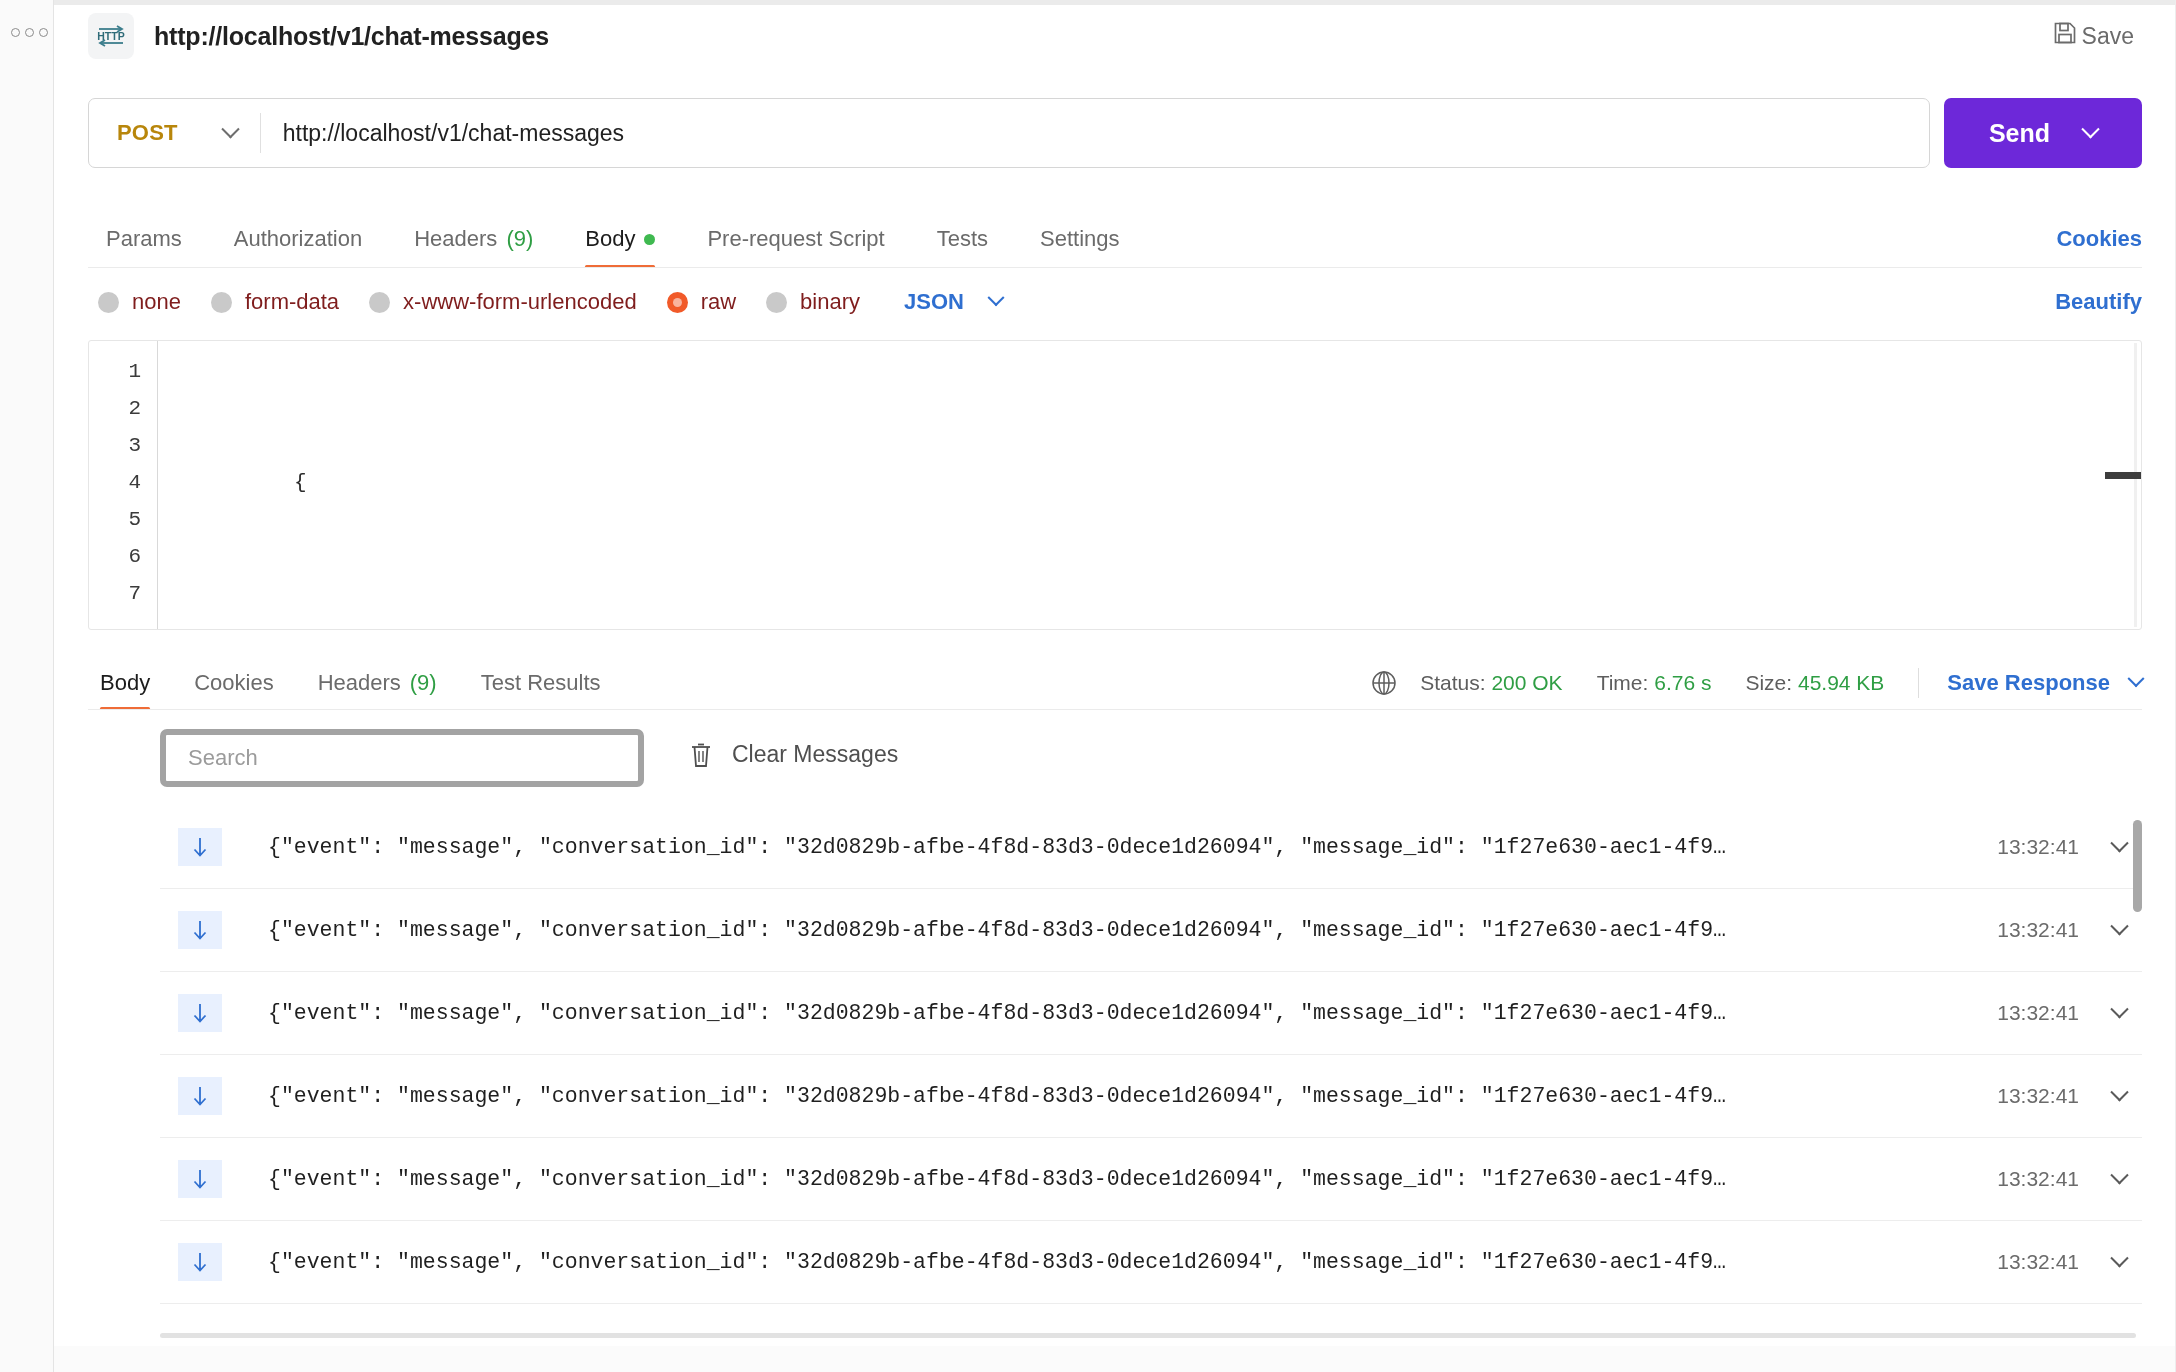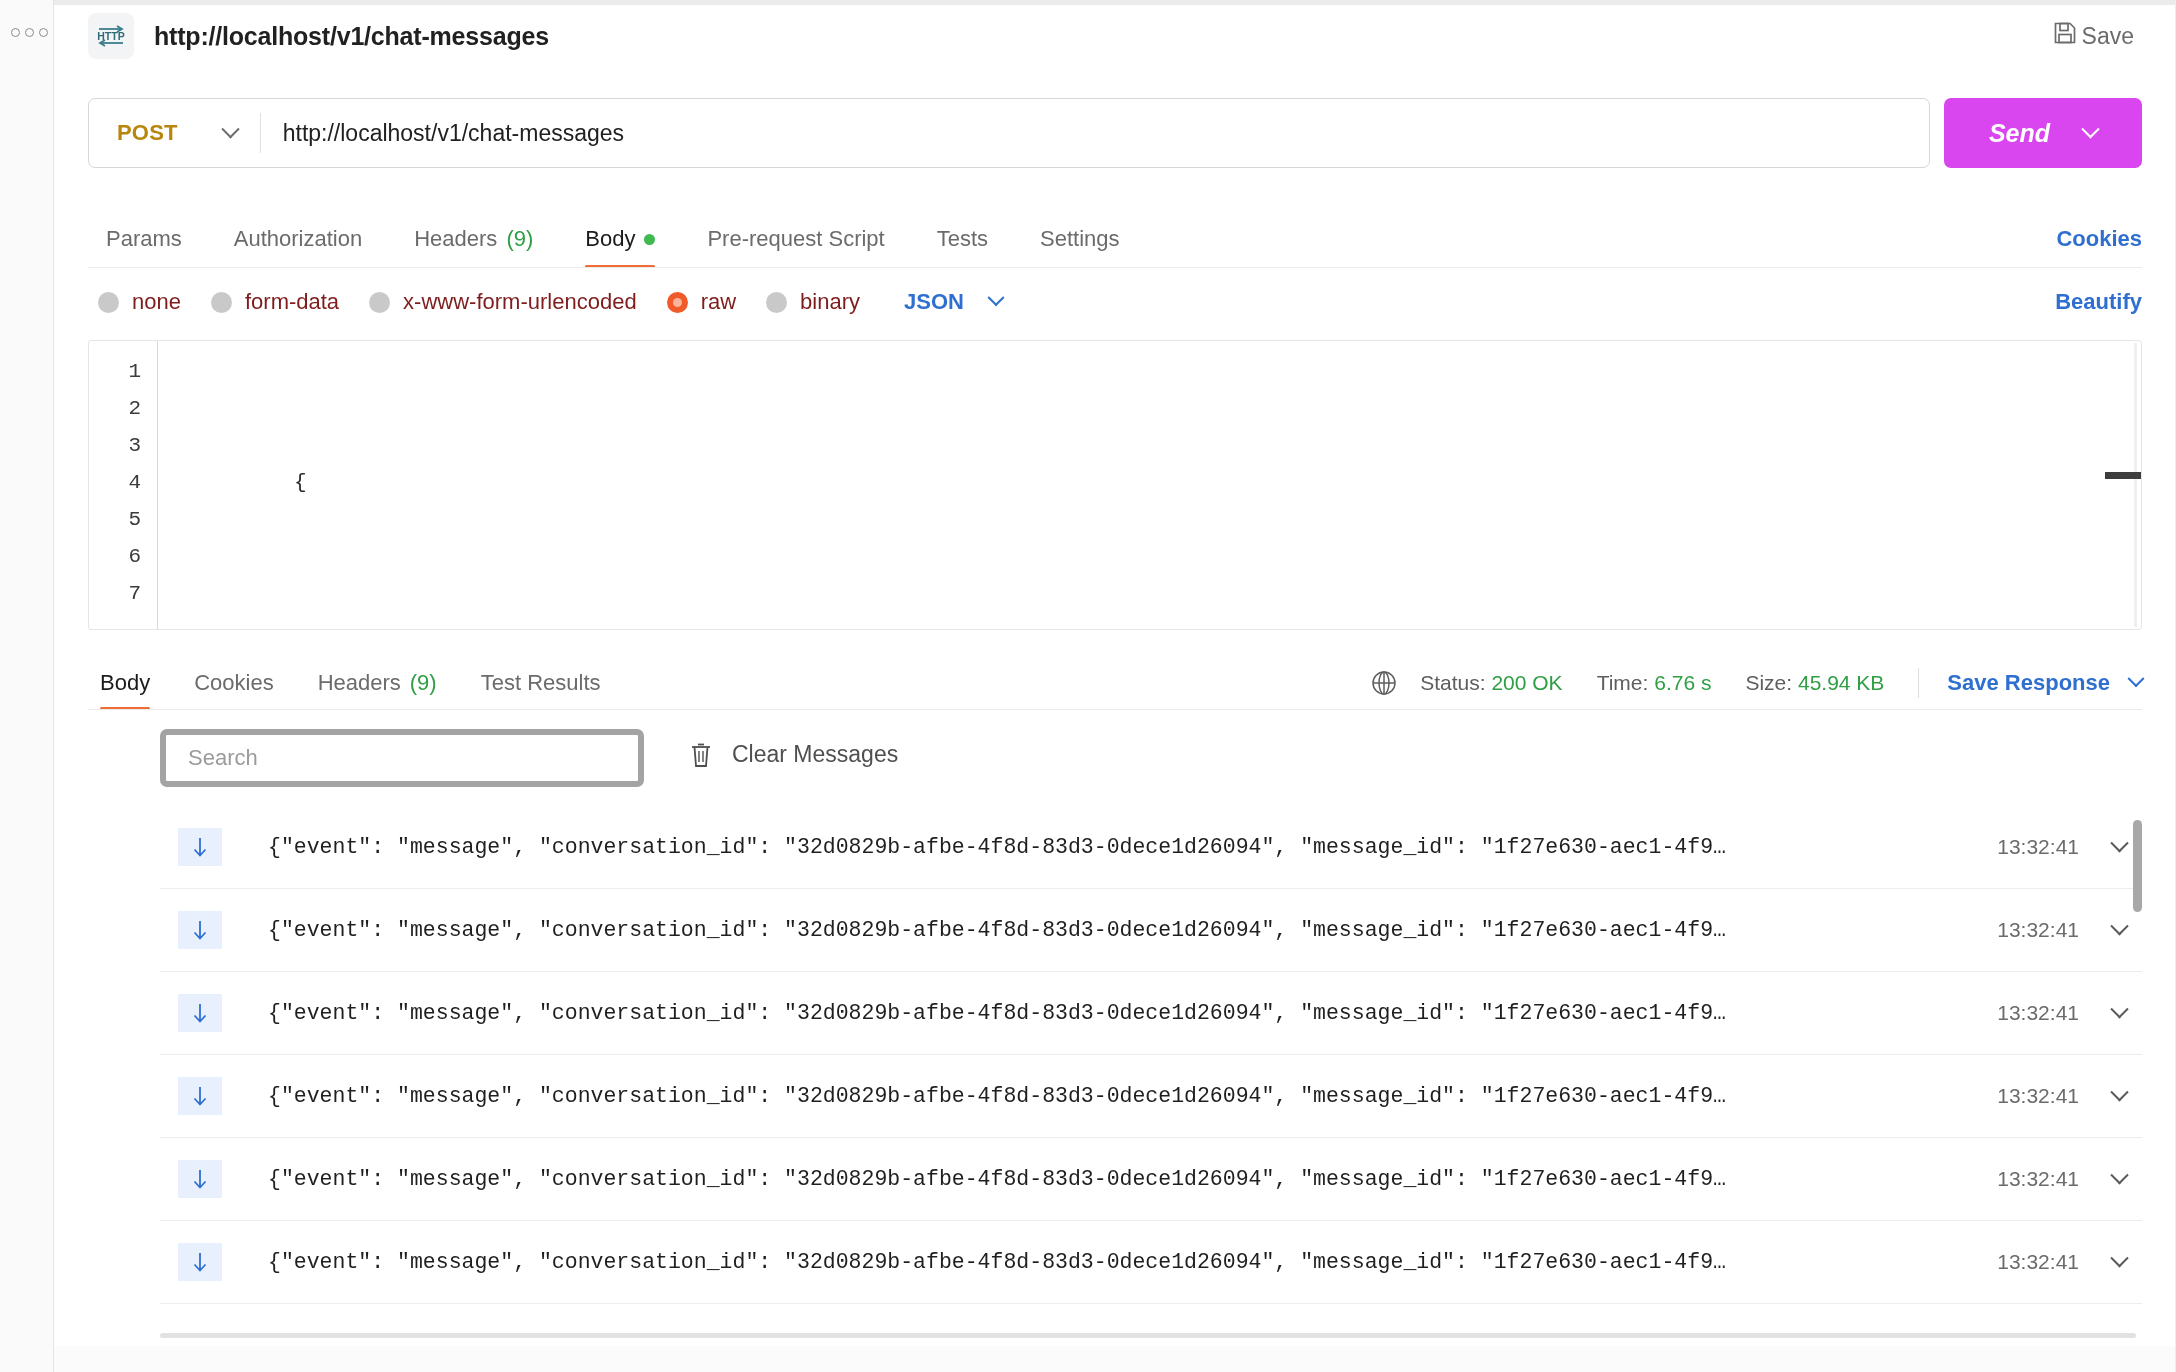--- a/index.html
+++ b/index.html
@@ -131,33 +131,32 @@
     font-size: 23px;
     color: #212121;
     padding: 0 22px;
     font-family: inherit;
     background: transparent;
     min-width: 0;
   }
   .send-btn {
     flex: 0 0 198px;
     height: 70px;
-    background: #d946ef;
+    background: #6d28d9;
     border: none;
     border-radius: 7px;
     color: #fff;
     font-size: 25px;
     font-weight: bold;
     font-family: inherit;
     display: flex;
     align-items: center;
     justify-content: center;
     gap: 34px;
     cursor: pointer;
-    font-style: italic;
   }
   .send-btn .chev { border-color: #fff; }
 
   
   .reqtabs {
     display: flex;
     align-items: flex-end;
     padding: 0 34px;
     margin-top: 26px;
     height: 56px;

